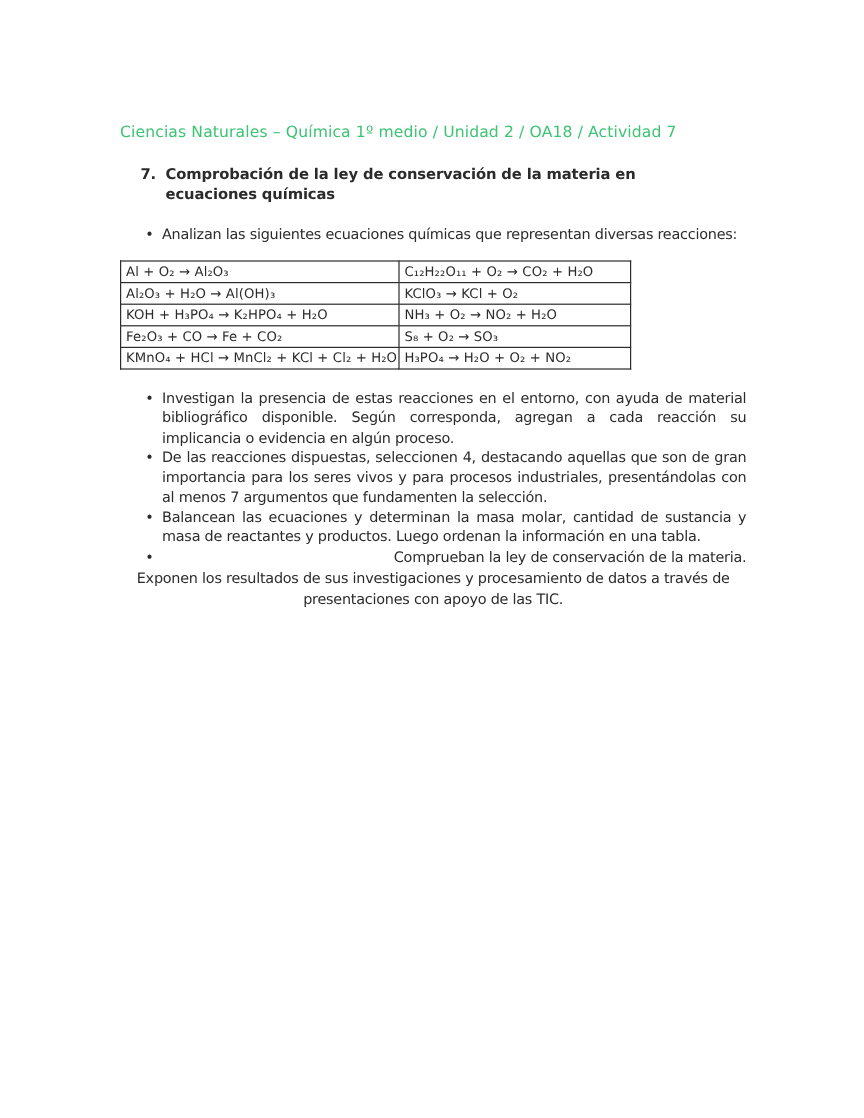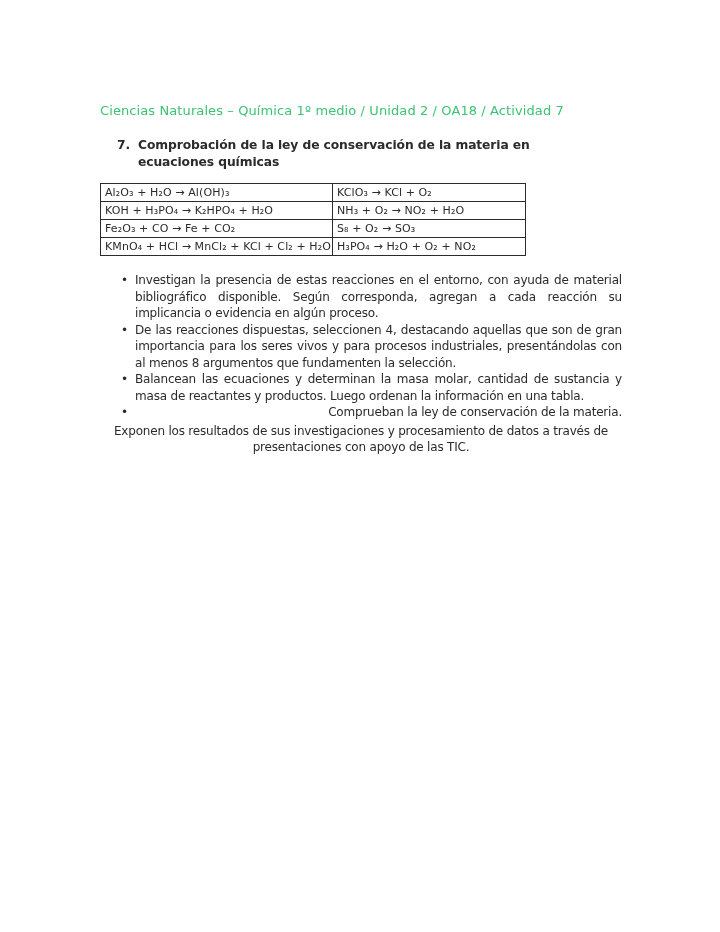--- a/index.html
+++ b/index.html
@@ -108,27 +108,32 @@
 
 <div class="page">
 
   <h1 class="doc-title">Ciencias Naturales – Química 1º medio / Unidad 2 / OA18 / Actividad 7</h1>
 
   <div class="activity-heading">
     <span class="num">7.</span>
     <span class="txt">Comprobación de la ley de conservación de la materia en ecuaciones químicas</span>
   </div>
 
+  <div class="bullet-item intro-bullet">Analizan las siguientes ecuaciones químicas que representan diversas reacciones:</div>
 
   <table class="equations-table">
     <colgroup>
         <col class="c1">
         <col class="c2">
       </colgroup>
     <tbody>
+      <tr>
+        <td>Al + O₂ → Al₂O₃</td>
+        <td>C₁₂H₂₂O₁₁ + O₂ → CO₂ + H₂O</td>
+      </tr>
       <tr>
         <td>Al₂O₃ + H₂O → Al(OH)₃</td>
         <td>KClO₃ → KCl + O₂</td>
       </tr>
       <tr>
         <td>KOH + H₃PO₄ → K₂HPO₄ + H₂O</td>
         <td>NH₃ + O₂ → NO₂ + H₂O</td>
       </tr>
       <tr>
         <td>Fe₂O₃ + CO → Fe + CO₂</td>
@@ -136,20 +141,20 @@
       </tr>
       <tr>
         <td>KMnO₄ + HCl → MnCl₂ + KCl + Cl₂ + H₂O</td>
         <td>H₃PO₄ → H₂O + O₂ + NO₂</td>
       </tr>
     </tbody>
   </table>
 
   <ul class="bullet-list">
     <li class="bullet-item">Investigan la presencia de estas reacciones en el entorno, con ayuda de material bibliográfico disponible. Según corresponda, agregan a cada reacción su implicancia o evidencia en algún proceso.</li>
-    <li class="bullet-item">De las reacciones dispuestas, seleccionen 4, destacando aquellas que son de gran importancia para los seres vivos y para procesos industriales, presentándolas con al menos 8 argumentos que fundamenten la selección.</li>
+    <li class="bullet-item">De las reacciones dispuestas, seleccionen 4, destacando aquellas que son de gran importancia para los seres vivos y para procesos industriales, presentándolas con al menos 7 argumentos que fundamenten la selección.</li>
     <li class="bullet-item">Balancean las ecuaciones y determinan la masa molar, cantidad de sustancia y masa de reactantes y productos. Luego ordenan la información en una tabla.</li>
     <li class="bullet-item no-justify">Comprueban la ley de conservación de la materia.</li>
   </ul>
 
   <p class="closing-paragraph">Exponen los resultados de sus investigaciones y procesamiento de datos a través de presentaciones con apoyo de las TIC.</p>
 
 </div>
 
 </body></html>

